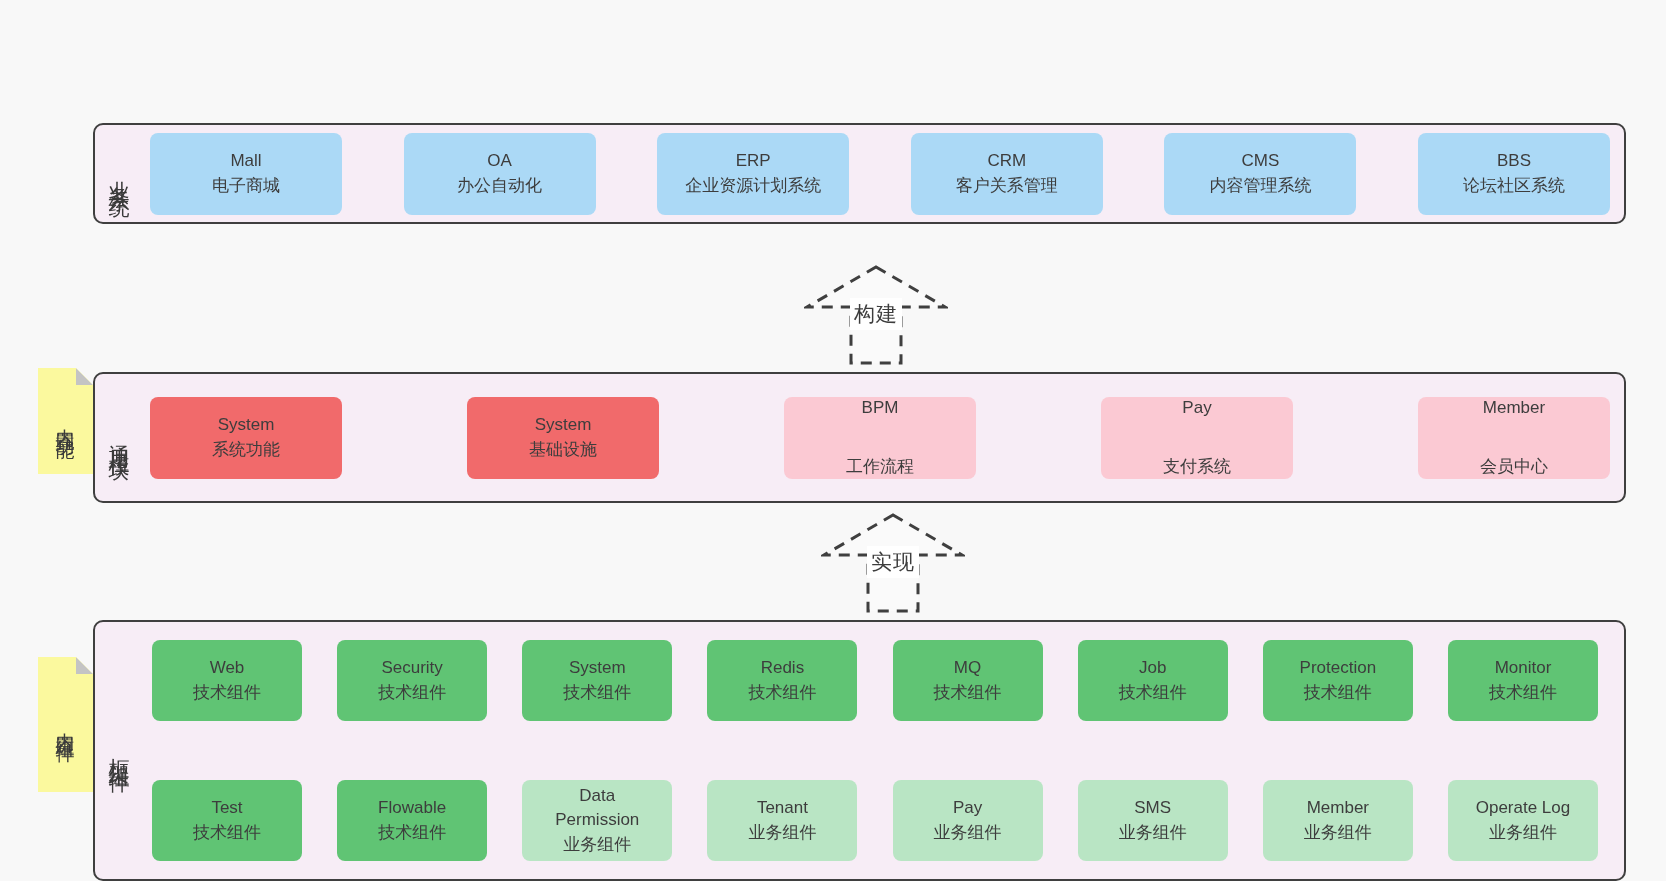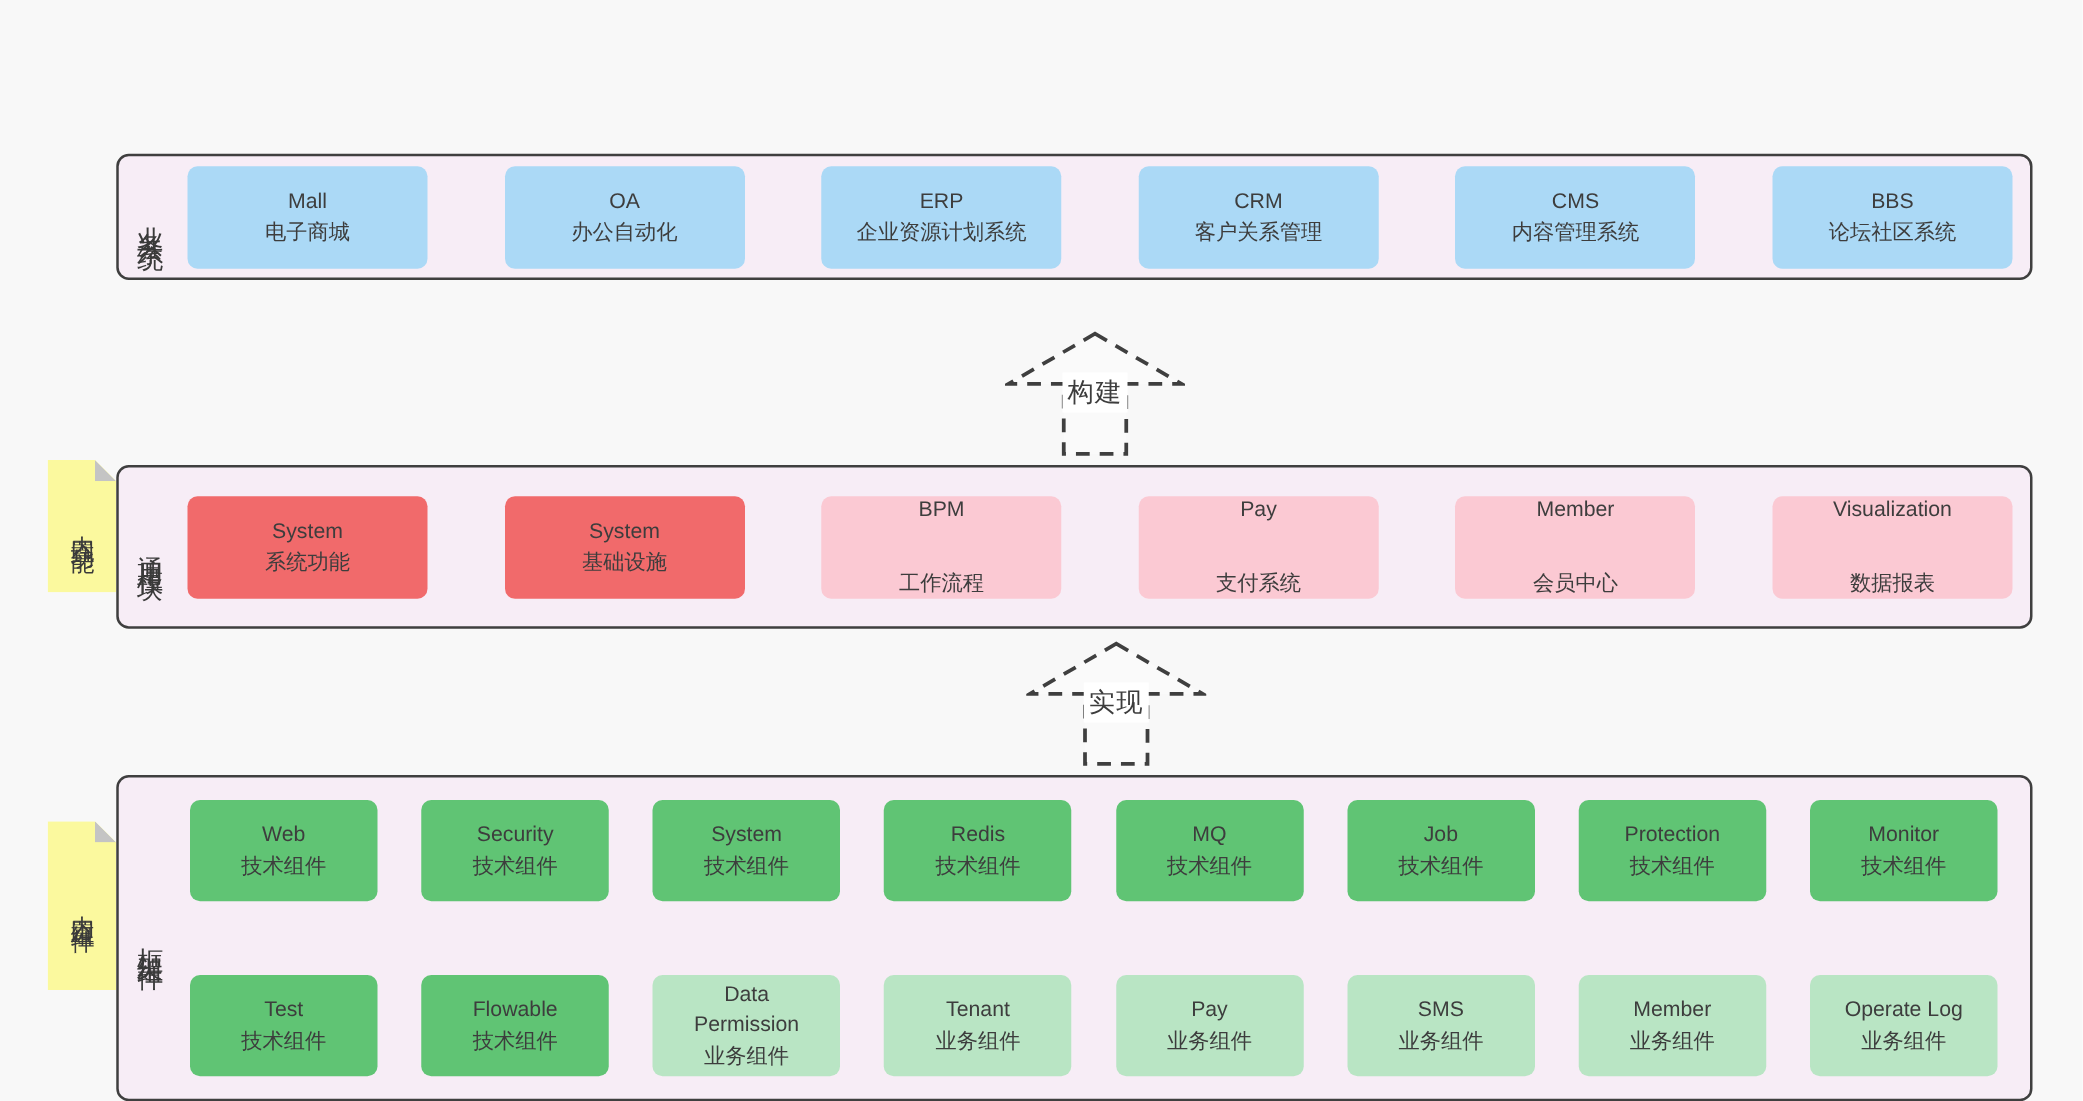--- a/index.html
+++ b/index.html
@@ -210,24 +210,20 @@
           <div class="box-desc">工作流程</div>
         </div>
         <div class="box v-pink">
           <div class="box-name">Pay</div>
           <div class="box-desc">支付系统</div>
         </div>
         <div class="box v-pink">
           <div class="box-name">Member</div>
           <div class="box-desc">会员中心</div>
         </div>
-        <div class="box v-pink">
-          <div class="box-name">Visualization</div>
-          <div class="box-desc">数据报表</div>
-        </div>
       </div>
   </div>
 
   <div class="arrow" id="arrow2">
     <svg viewBox="0 0 144 102">
       <polygon points="72,3 141,43 97,43 97,99 47,99 47,43 3,43"></polygon>
     </svg>
     <span class="arrow-label">实现</span>
   </div>
 

